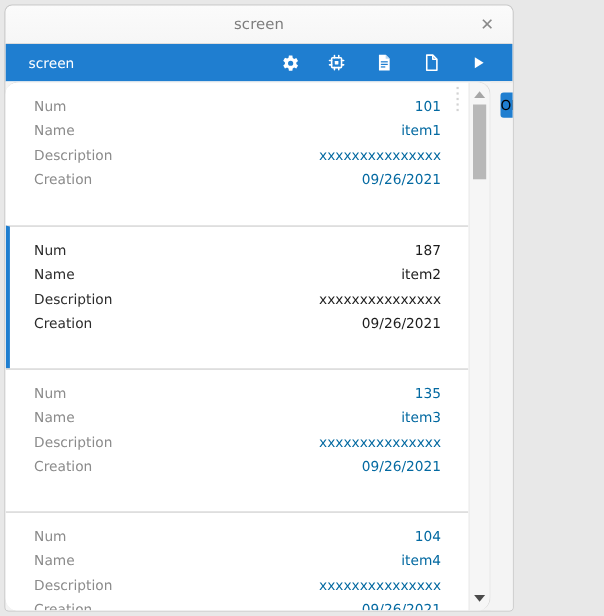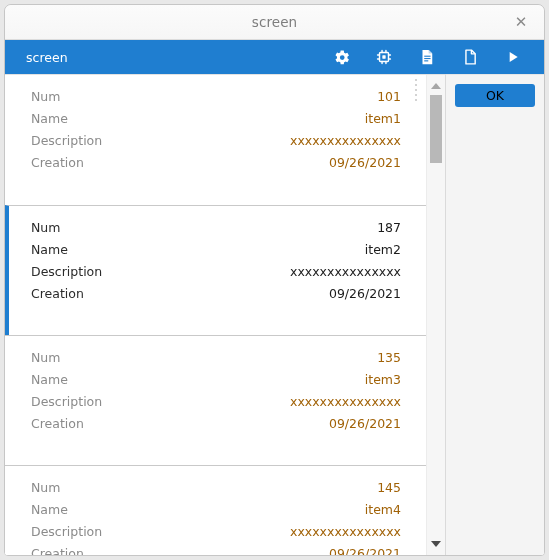--- a/index.html
+++ b/index.html
@@ -12,21 +12,21 @@
     height: 560px;
     overflow: hidden;
     font-family: "DejaVu Sans", "Liberation Sans", sans-serif;
     -webkit-font-smoothing: antialiased;
   }
 
   .window {
     position: absolute;
     left: 4px;
     top: 4px;
-    width: 541px;
+    width: 463px;
     height: 552px;
     background: #fbfbfb;
     border: 1px solid #c6c6c6;
     border-radius: 7px 7px 4px 4px;
     box-sizing: border-box;
     overflow: hidden;
     display: flex;
     flex-direction: column;
     justify-content: flex-end;
   }
@@ -102,20 +102,21 @@
   
   .list-area {
     position: relative;
     flex: 0 0 441px;
     background: #ffffff;
     border-top: 1px solid #e2e2e2;
     border-right: 1px solid #dadada;
     box-sizing: border-box;
     overflow: hidden;
     display: flex;
+    border-radius: 12px;
   }
   .list-scroll {
     position: relative;
     flex: 1 1 auto;
     overflow: hidden;
     background: #ffffff;
   }
   .card {
     position: relative;
     box-sizing: border-box;
@@ -134,21 +135,21 @@
     justify-content: space-between;
     align-items: baseline;
     height: 22px;
   }
   .row .k {
     font-size: 12.5px;
     color: #8b8b8b;
   }
   .row .v {
     font-size: 12.5px;
-    color: #a16207;
+    color: #0369a1;
   }
   .card.selected .row .k { color: #2b2b2b; }
   .card.selected .row .v { color: #1c1c1c; }
 
   
   .drag-dots {
     position: absolute;
     right: 8px;
     top: 4px;
     width: 4px;
@@ -344,21 +345,21 @@
           </div>
           <div class="row">
             <span class="k">Creation</span>
             <span class="v">09/26/2021</span>
           </div>
         </div>
 
         <div class="card">
           <div class="row">
             <span class="k">Num</span>
-            <span class="v">145</span>
+            <span class="v">104</span>
           </div>
           <div class="row">
             <span class="k">Name</span>
             <span class="v">item4</span>
           </div>
           <div class="row">
             <span class="k">Description</span>
             <span class="v">xxxxxxxxxxxxxxx</span>
           </div>
           <div class="row">

